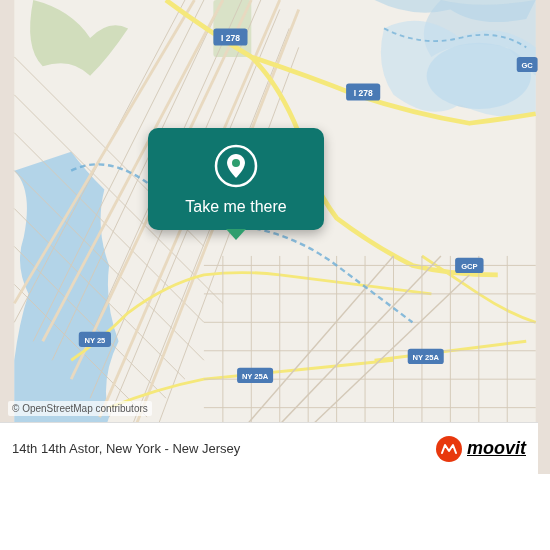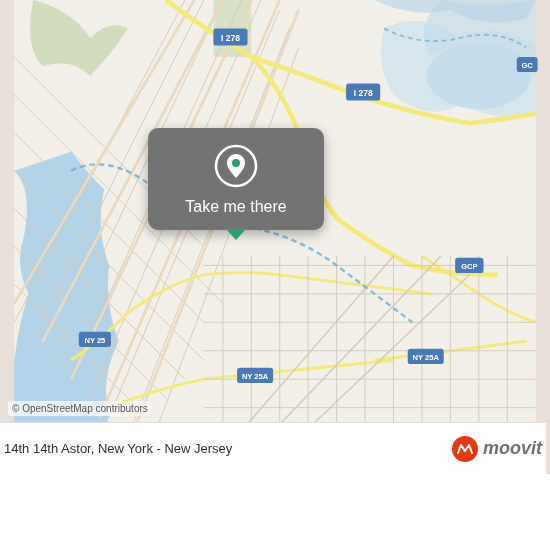--- a/index.html
+++ b/index.html
@@ -25,26 +25,26 @@
       inset: 0;
       width: 100%;
       height: 100%;
     }
 
     
     .info-bar {
       position: absolute;
       bottom: 0;
       left: 0;
-      right: 4px;
+      right: 12px;
       height: 52px;
       background: white;
       display: flex;
       align-items: center;
-      padding: 0 4px;
+      padding: 0 12px;
       border-top: 1px solid #ddd;
       justify-content: space-between;
     }
 
     .location-text {
       font-size: 13px;
       color: #333;
       font-weight: 400;
     }
 
@@ -55,43 +55,44 @@
     }
 
     .moovit-icon {
       width: 28px;
       height: 28px;
     }
 
     .moovit-text {
       font-size: 18px;
       font-weight: bold;
-      color: #737373;
+      color: #000000;
       font-style: italic;
+      text-decoration: underline;
     }
 
     
     .copyright {
       position: absolute;
       bottom: 58px;
       left: 8px;
       font-size: 10px;
       color: #555;
       background: rgba(255,255,255,0.7);
       padding: 2px 4px;
       border-radius: 2px;
     }
 
     
     .popup-card {
       position: absolute;
       top: 128px;
       left: 148px;
       width: 176px;
-      background: #737373;
+      background: #0f766e;
       border-radius: 10px;
       padding: 16px 12px 14px;
       display: flex;
       flex-direction: column;
       align-items: center;
       box-shadow: 0 4px 12px rgba(0,0,0,0.3);
       color: white;
     }
 
     .popup-card::after {

